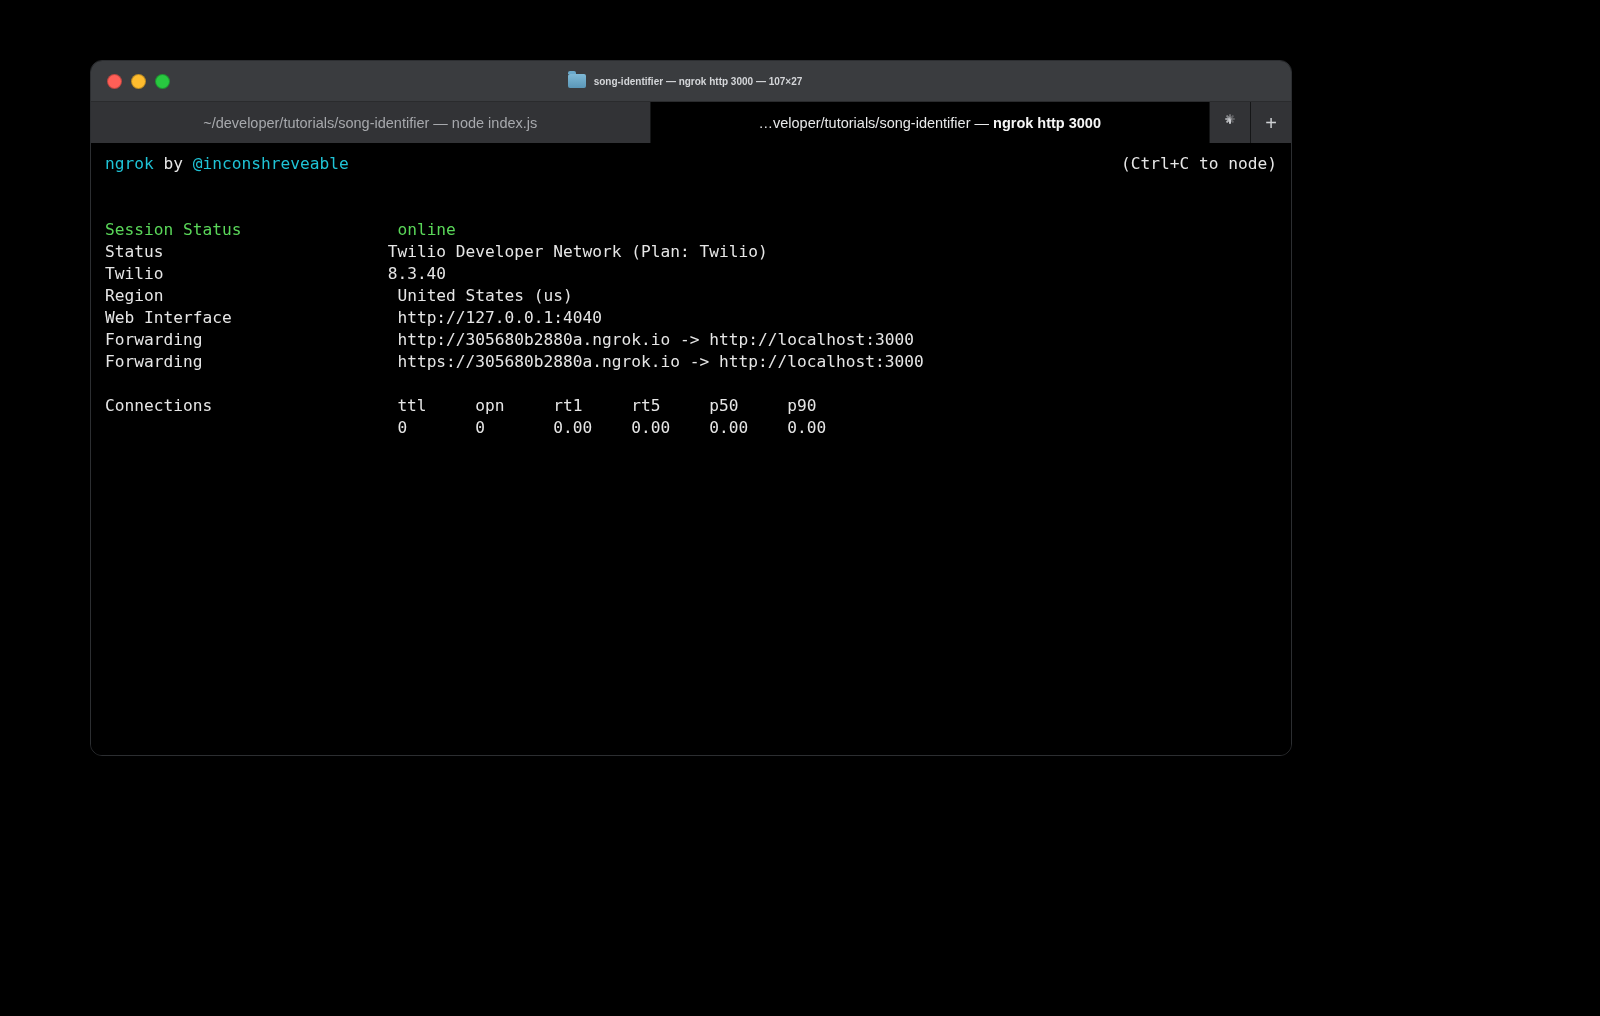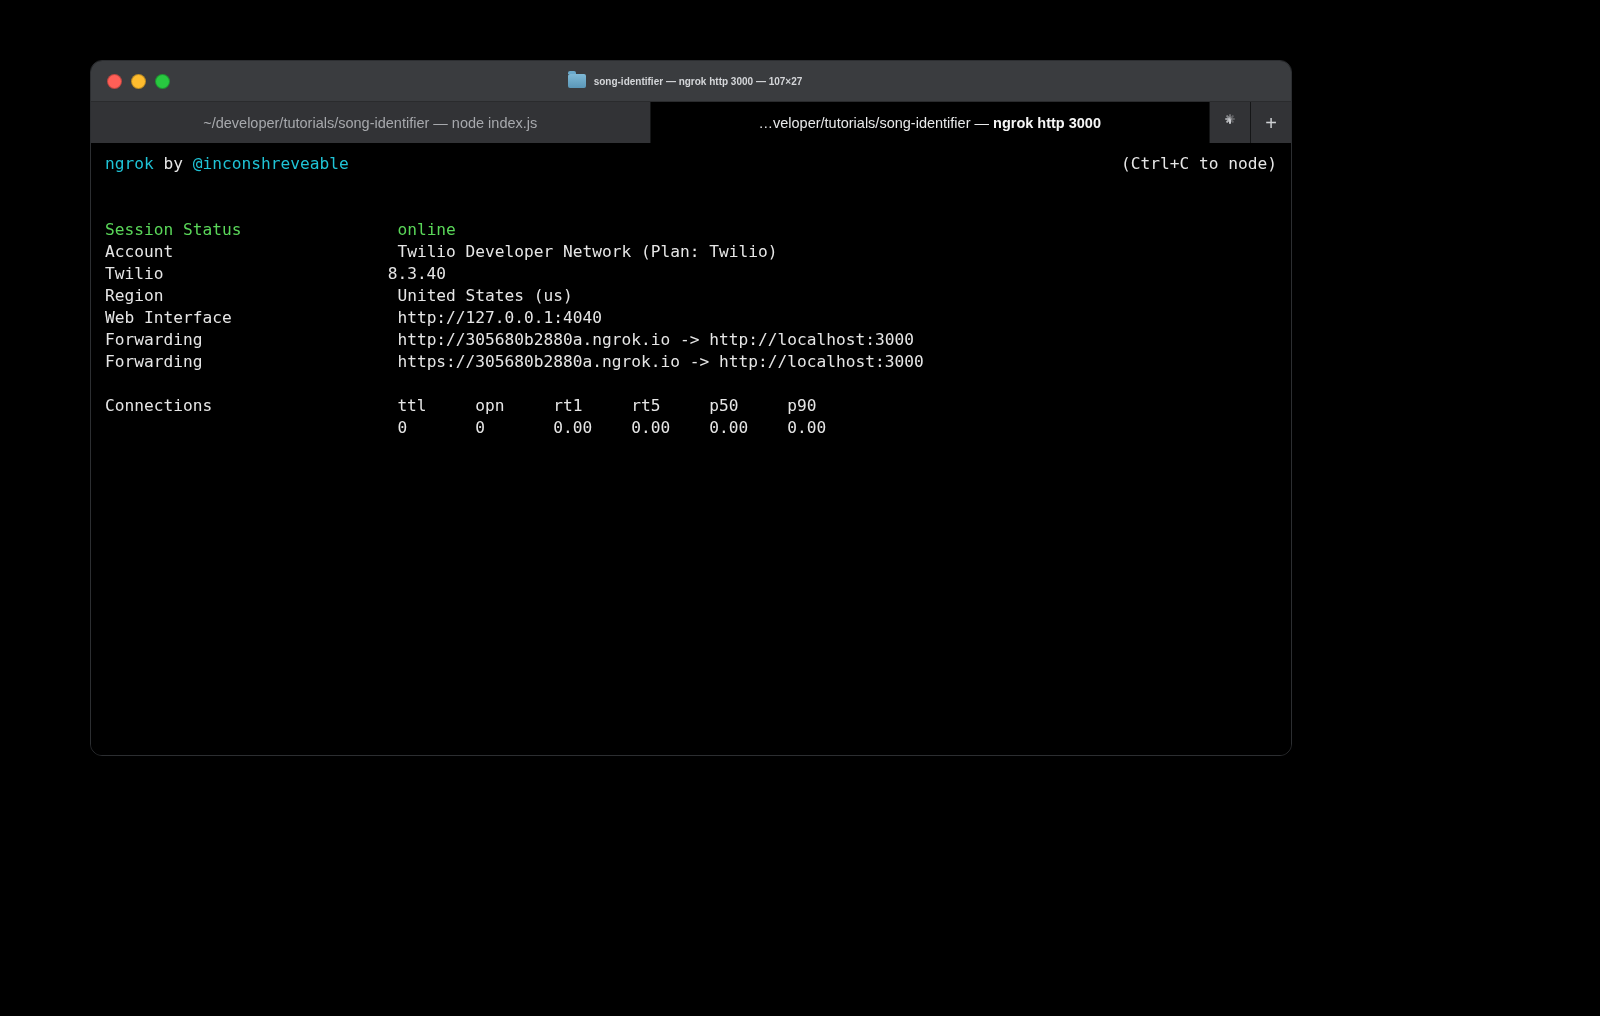--- a/index.html
+++ b/index.html
@@ -157,21 +157,21 @@
       </div>
     </div>
     <div class="tab-add">
       <span>+</span>
     </div>
   </div>
 
   <div class="terminal"><div class="top-row"><span><span class="cy">ngrok</span><span> by </span><span class="cy">@inconshreveable</span></span><span>(Ctrl+C to node)</span></div>
 <span> </span>
 <span class="gr"><span>Session Status</span>                <span>online</span></span>
-<span><span>Account</span>                       <span>Twilio Developer Network (Plan: Twilio)</span></span>
+<span><span>Status</span>                       <span>Twilio Developer Network (Plan: Twilio)</span></span>
 <span><span>Twilio</span>                       <span>8.3.40</span></span>
 <span><span>Region</span>                        <span>United States (us)</span></span>
 <span><span>Web Interface</span>                 <span>http://127.0.0.1:4040</span></span>
 <span><span>Forwarding</span>                    <span>http://305680b2880a.ngrok.io -&gt; http://localhost:3000</span></span>
 <span><span>Forwarding</span>                    <span>https://305680b2880a.ngrok.io -&gt; http://localhost:3000</span></span>
 <span> </span>
 <span><span>Connections</span>                   <span>ttl</span>     <span>opn</span>     <span>rt1</span>     <span>rt5</span>     <span>p50</span>     <span>p90</span></span>
 <span>                              <span>0</span>       <span>0</span>       <span>0.00</span>    <span>0.00</span>    <span>0.00</span>    <span>0.00</span></span>
 </div>
 

